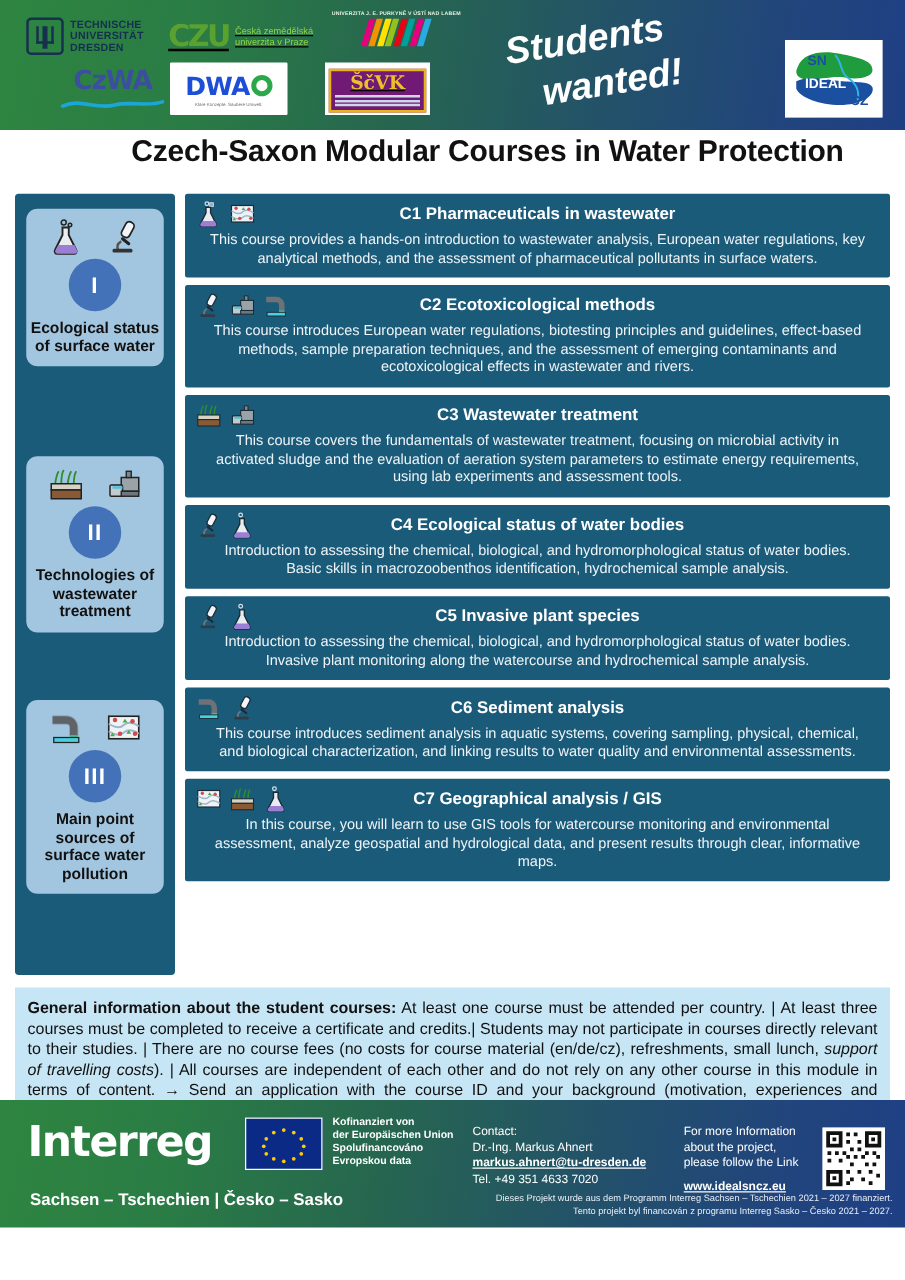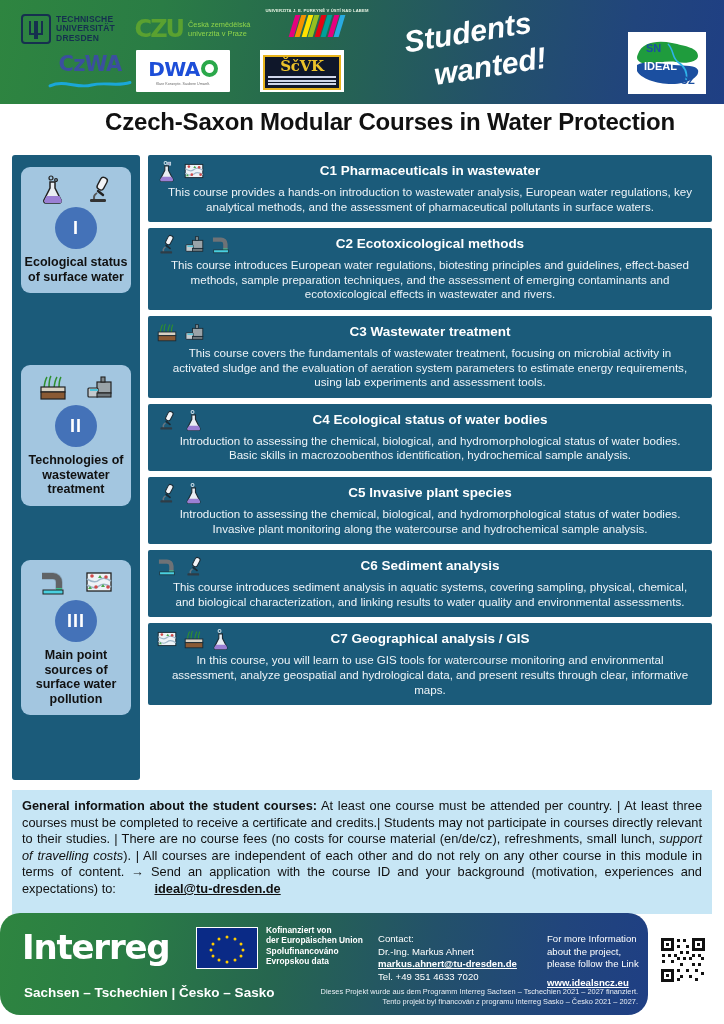--- a/index.html
+++ b/index.html
@@ -21,21 +21,21 @@
   .tud{left:14px;top:12px;width:108px;height:34px;}
   .tud-mark{width:30px;height:30px;border:2.5px solid #16304f;border-radius:4px;position:relative;
             box-sizing:border-box;}
   .tud-mark:before{content:"";position:absolute;left:6px;top:5px;width:14px;height:14px;
             border:2.5px solid #16304f;border-top:none;box-sizing:border-box;}
   .tud-mark:after{content:"";position:absolute;left:11px;top:5px;width:4px;height:18px;
             background:#16304f;}
   .tud-txt{margin-left:5px;color:#15304f;font-weight:bold;font-size:8.5px;line-height:9.2px;
             letter-spacing:.2px;text-align:left;}
 
-  .czu{left:130px;top:12px;width:125px;height:34px;}
+  .czu{left:130px;top:12px;width:125px;height:34px;text-decoration:underline;}
   .czu-mark{font-weight:bold;font-size:24px;color:#5aa130;letter-spacing:-2px;
             font-family:"DejaVu Sans",sans-serif;}
   .czu-txt{margin-left:5px;color:#8fd44a;font-size:7.4px;line-height:9px;text-align:left;}
 
   .ujep{left:258px;top:8px;width:118px;height:36px;display:block;}
   .ujep-txt{color:#e9f5e4;font-size:4.2px;font-weight:bold;letter-spacing:.15px;
             text-align:center;white-space:nowrap;}
   .ujep-bars{height:22px;display:flex;gap:1.5px;justify-content:center;margin-top:2px;
             transform:skewX(-17deg);}
   .ujep-bars i{display:block;width:5px;height:22px;}
@@ -47,21 +47,21 @@
 
   .dwa{left:136px;top:50px;width:94px;height:42px;background:#ffffff;border-radius:1px;}
   .dwa-in{text-align:center;}
   .dwa-txt{font-weight:bold;font-size:20px;color:#1d4ed8;letter-spacing:-.6px;
             font-family:"DejaVu Sans",sans-serif;display:flex;align-items:center;justify-content:flex-end;}
   .dwa-o{width:17px;height:17px;border:4px solid #2aa84a;border-radius:50%;display:inline-block;
           margin-left:1px;box-sizing:border-box;}
   .dwa-sub{font-size:3.6px;color:#6b6b6b;margin-top:1px;}
 
   .scvk{left:260px;top:50px;width:84px;height:42px;background:#ffffff;}
-  .scvk-in{width:74px;margin:3px auto 0;background:#0f172a;border:2px solid #e8b41c;padding:1px 0;}
+  .scvk-in{width:74px;margin:3px auto 0;background:#701a75;border:2px solid #e8b41c;padding:1px 0;text-decoration:underline;}
   .scvk-txt{font-weight:bold;font-size:15px;color:#ecc22a;text-align:center;letter-spacing:-.3px;
             font-family:"DejaVu Serif",serif;line-height:16px;}
   .scvk-bars{margin:2px 3px 1px;}
   .scvk-bars i{display:block;height:2px;background:#cfd6ea;margin-bottom:1.4px;}
 
   .students{position:absolute;left:385px;top:10px;width:230px;height:84px;color:#ffffff;
             font-weight:bold;font-style:italic;font-size:30px;line-height:31px;}
   .students span{display:block;}
   .students .l1{transform:rotate(-9deg);margin-left:18px;}
   .students .l2{transform:rotate(-9deg);margin-left:48px;margin-top:4px;}
@@ -103,23 +103,23 @@
 
   
   .info{position:absolute;left:12px;top:790px;width:700px;height:124px;background:#c7e6f5;
         padding:8px 10px 6px;box-sizing:border-box;}
   .info p{margin:0;font-size:12.8px;line-height:16.6px;color:#111111;text-align:justify;}
   .info b{font-weight:bold;}
   .info i{font-style:italic;}
   .info u{font-weight:bold;text-decoration:underline;padding-left:35px;}
 
   
-  .footer{position:absolute;left:0;top:913px;width:648px;height:102px;
+  .footer{position:absolute;left:0;top:880px;width:724px;height:102px;
     background:linear-gradient(100deg,#2e8540 0%,#2a7c45 20%,#26664f 42%,#23516a 66%,#21457c 85%,#1f3f84 100%);
-    color:#ffffff;border-radius:20px;}
+    color:#ffffff;}
   .interreg{position:absolute;left:22px;top:14px;font-size:34px;font-weight:bold;color:#ffffff;
     letter-spacing:-1.2px;font-family:"DejaVu Sans",sans-serif;}
   .euflag{position:absolute;left:196px;top:14px;width:62px;height:42px;background:#0a2a86;
     border:1px solid #ffffff;box-sizing:border-box;}
   .eutext{position:absolute;left:266px;top:12px;font-size:8.4px;line-height:10.4px;font-weight:bold;}
   .contact{position:absolute;left:378px;top:20px;font-size:9.6px;line-height:12.6px;}
   .contact .mail{font-weight:bold;text-decoration:underline;}
   .more{position:absolute;left:547px;top:20px;font-size:9.6px;line-height:12.6px;}
   .more .lnk{font-weight:bold;text-decoration:underline;}
   .qr{position:absolute;left:658px;top:22px;width:50px;height:50px;background:#ffffff;}

